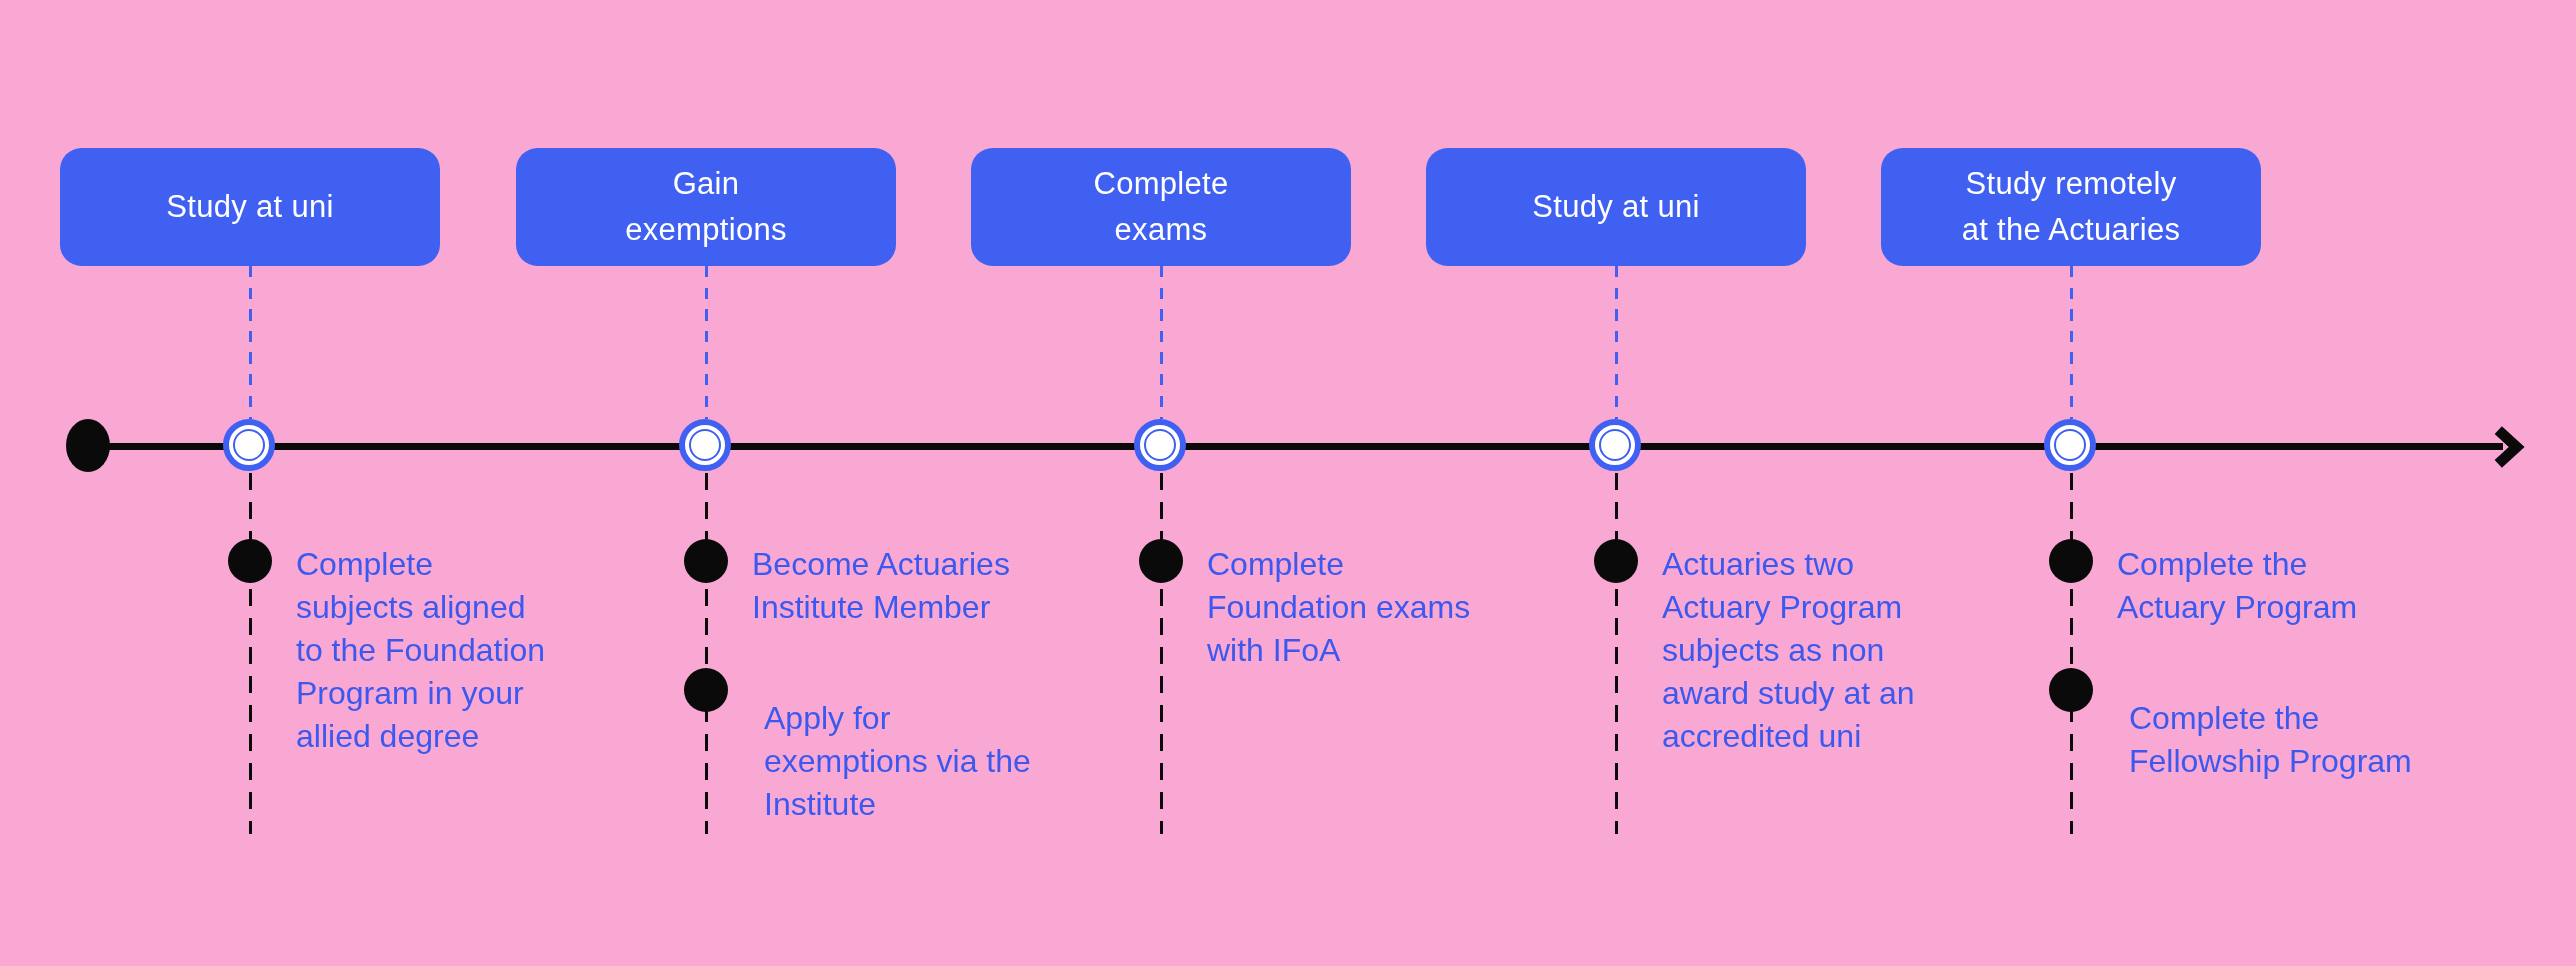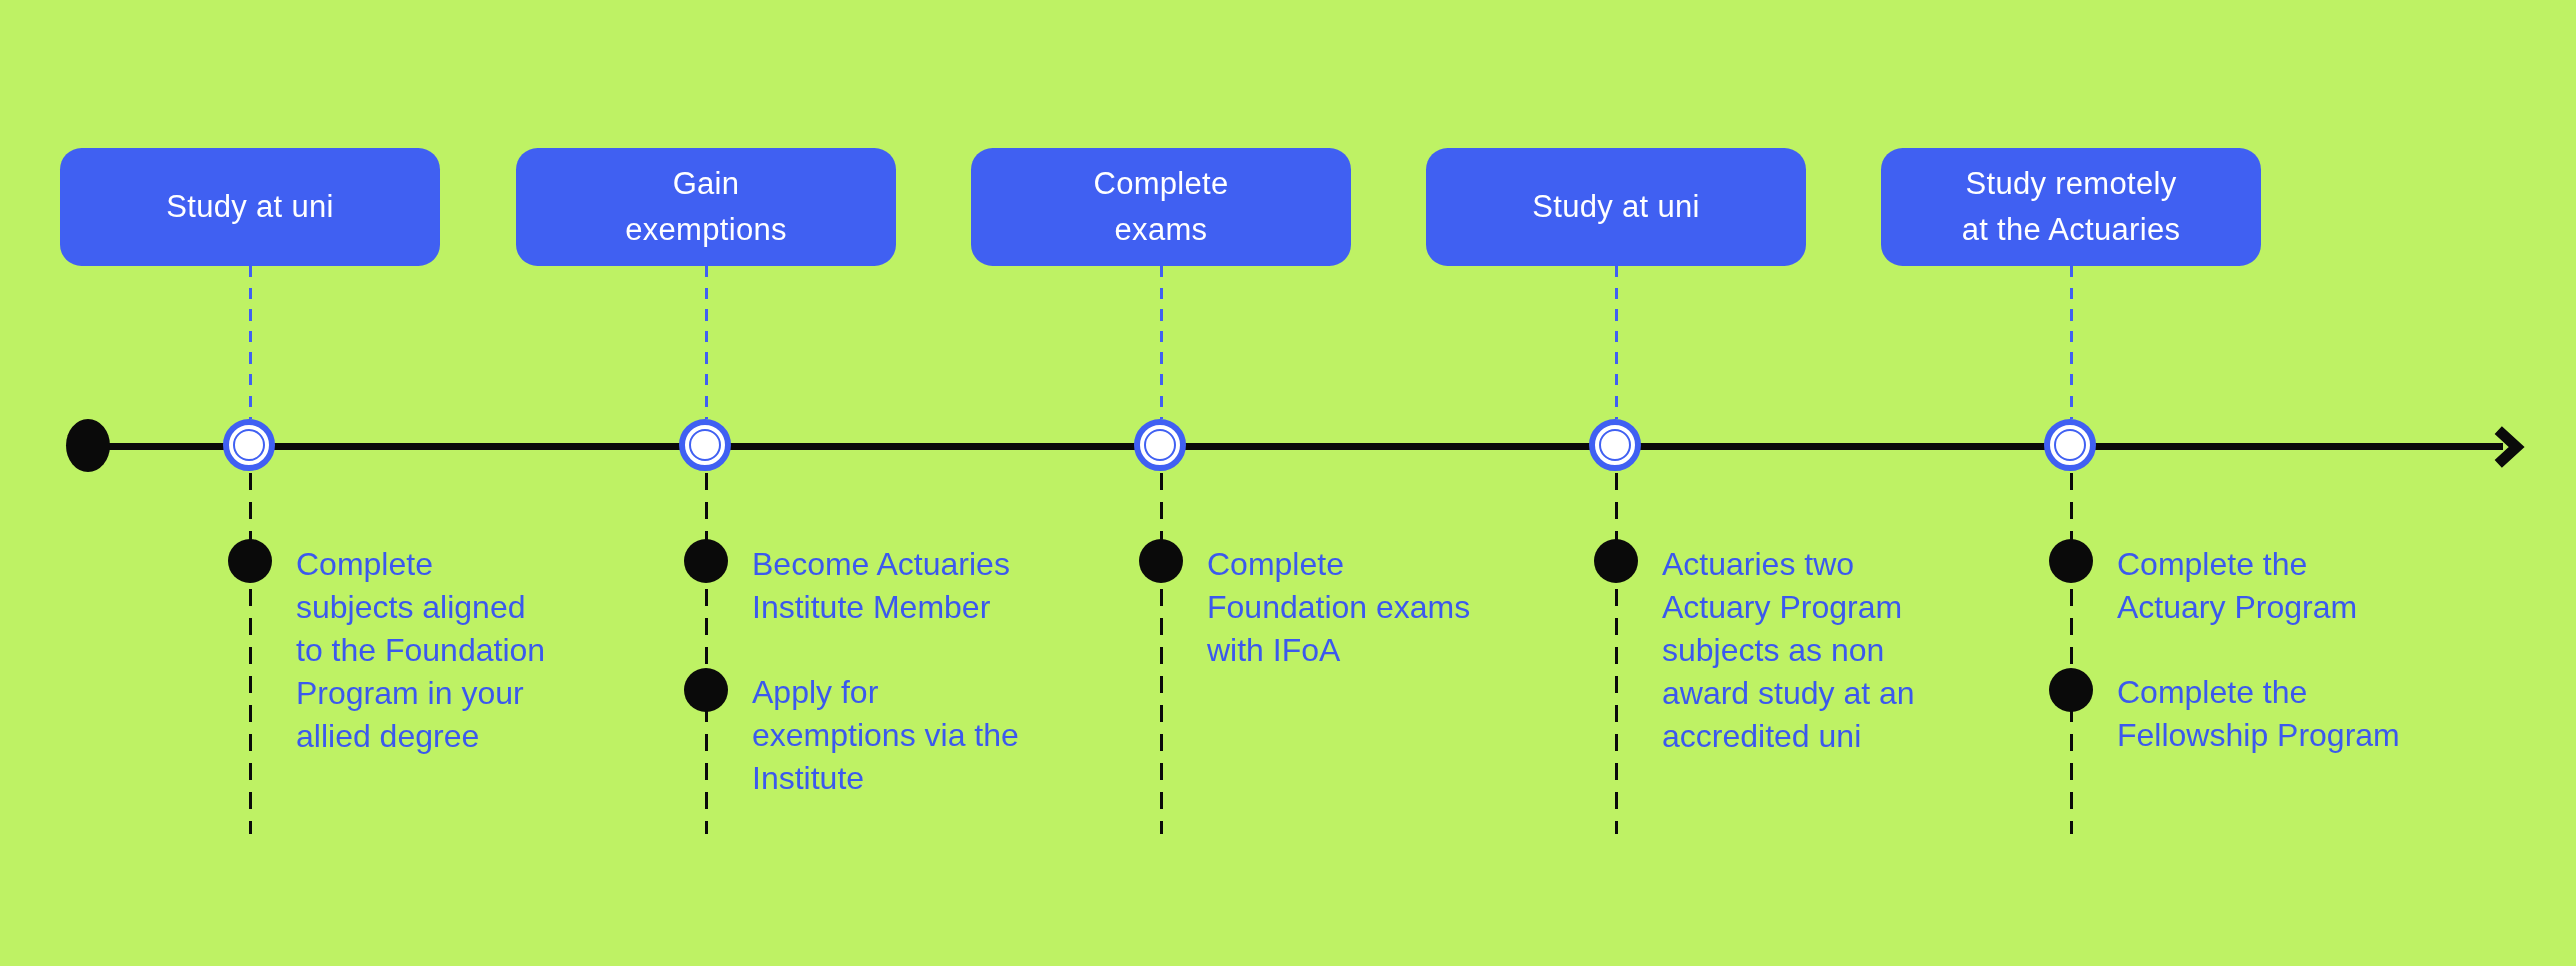--- a/index.html
+++ b/index.html
@@ -11,21 +11,21 @@
   body {
     width: 2576px;
     height: 966px;
     position: relative;
     overflow: hidden;
     font-family: "Liberation Sans", sans-serif;
   }
   .canvas {
     position: absolute;
     inset: 0;
-    background: #bef264;
+    background: #f9a8d4;
   }
 
   
   .timeline-line {
     position: absolute;
     left: 88px;
     top: 443px;
     width: 2415px;
     height: 6.7px;
     background: var(--line_black);
@@ -131,21 +131,21 @@
     left: 46px;
     width: 376px;
     color: var(--text_blue);
     font-size: 32px;
     line-height: 43px;
     white-space: pre-line;
   }
   .g1 .bullet-dot { top: 539px; }
   .g1 .bullet-text { top: 543px; }
   .g2 .bullet-dot { top: 668px; }
-  .g2 .bullet-text { top: 671px; }
+  .g2 .bullet-text { top: 697px; margin-left: 12px; }
 </style>
 </head>
 <body>
 
 <div class="canvas">
 
   <div class="start-dot"></div>
   <div class="timeline-line"></div>
   <svg class="arrowhead" width="33" height="46" viewBox="0 0 64 90">
     <polyline points="10,10 46,43 10,76" fill="none" stroke="#0a0a0a" stroke-width="21"></polyline>

